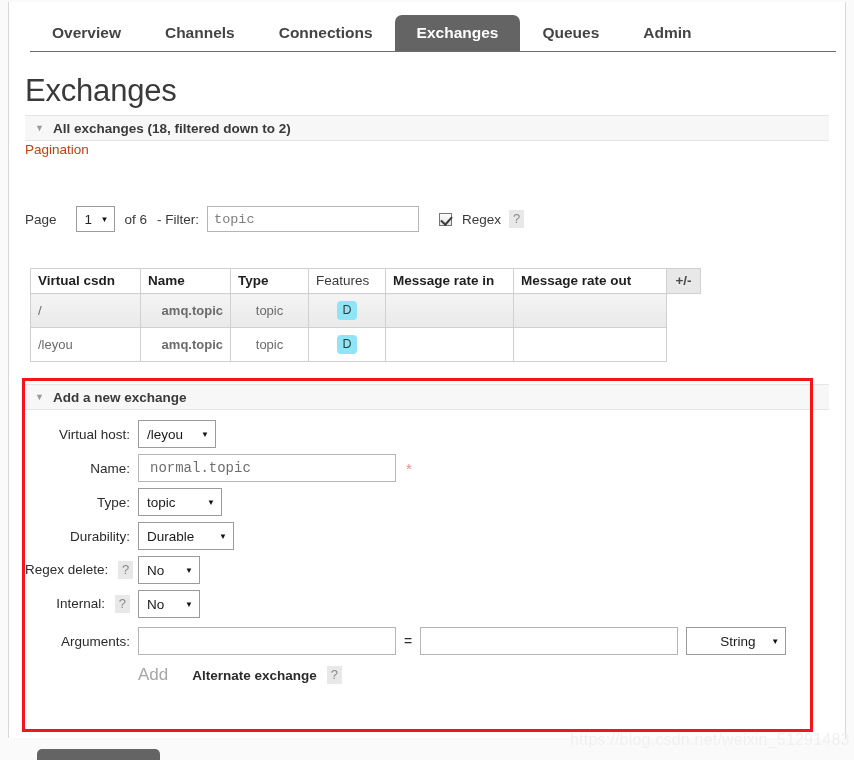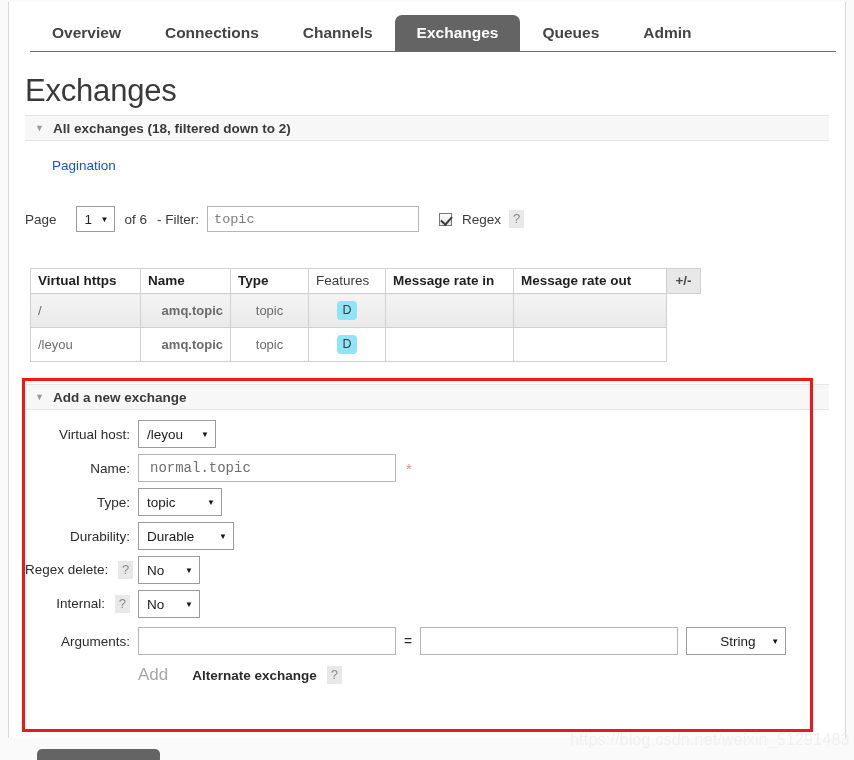--- a/index.html
+++ b/index.html
@@ -100,24 +100,23 @@
   .section-bar .section-label {
     font-size: 13.5px;
     font-weight: bold;
     color: #3a3a3a;
   }
   #allExchangesBar { top: 63px; }
 
   .subhead {
     position: absolute;
     left: 16px;
-    top: 106px;
-    font-size: 13.5px;
-    color: #1d4ed8;
-    margin-left: 27px;
+    top: 90px;
+    font-size: 13.5px;
+    color: #c2410c;
   }
 
   
   .filter-row {
     position: absolute;
     left: 16px;
     top: 145px;
     width: 804px;
     height: 44px;
     display: flex;
@@ -369,22 +368,22 @@
 </head>
 <body>
 
 <div id="page">
 
   <div class="page-frame"></div>
 
   <div class="tabbar">
     <div class="tabs">
       <div class="tab"><span>Overview</span></div>
+      <div class="tab"><span>Channels</span></div>
       <div class="tab"><span>Connections</span></div>
-      <div class="tab"><span>Channels</span></div>
       <div class="tab active"><span>Exchanges</span></div>
       <div class="tab"><span>Queues</span></div>
       <div class="tab"><span>Admin</span></div>
     </div>
     <div class="tabbar-underline"></div>
   </div>
 
   <div class="content">
 
     <div class="page-title">Exchanges</div>
@@ -415,21 +414,21 @@
         <col class="c-vhost">
           <col class="c-name">
           <col class="c-type">
           <col class="c-feat">
           <col class="c-mri">
           <col class="c-mro">
           <col style="width:34px;">
       </colgroup>
       <thead>
         <tr>
-          <th>Virtual https</th>
+          <th>Virtual csdn</th>
           <th>Name</th>
           <th>Type</th>
           <th style="font-weight:normal;color:#3a3a3a;">Features</th>
           <th>Message rate in</th>
           <th>Message rate out</th>
           <th class="plusminus">+/-</th>
         </tr>
       </thead>
       <tbody>
         <tr class="alt">

